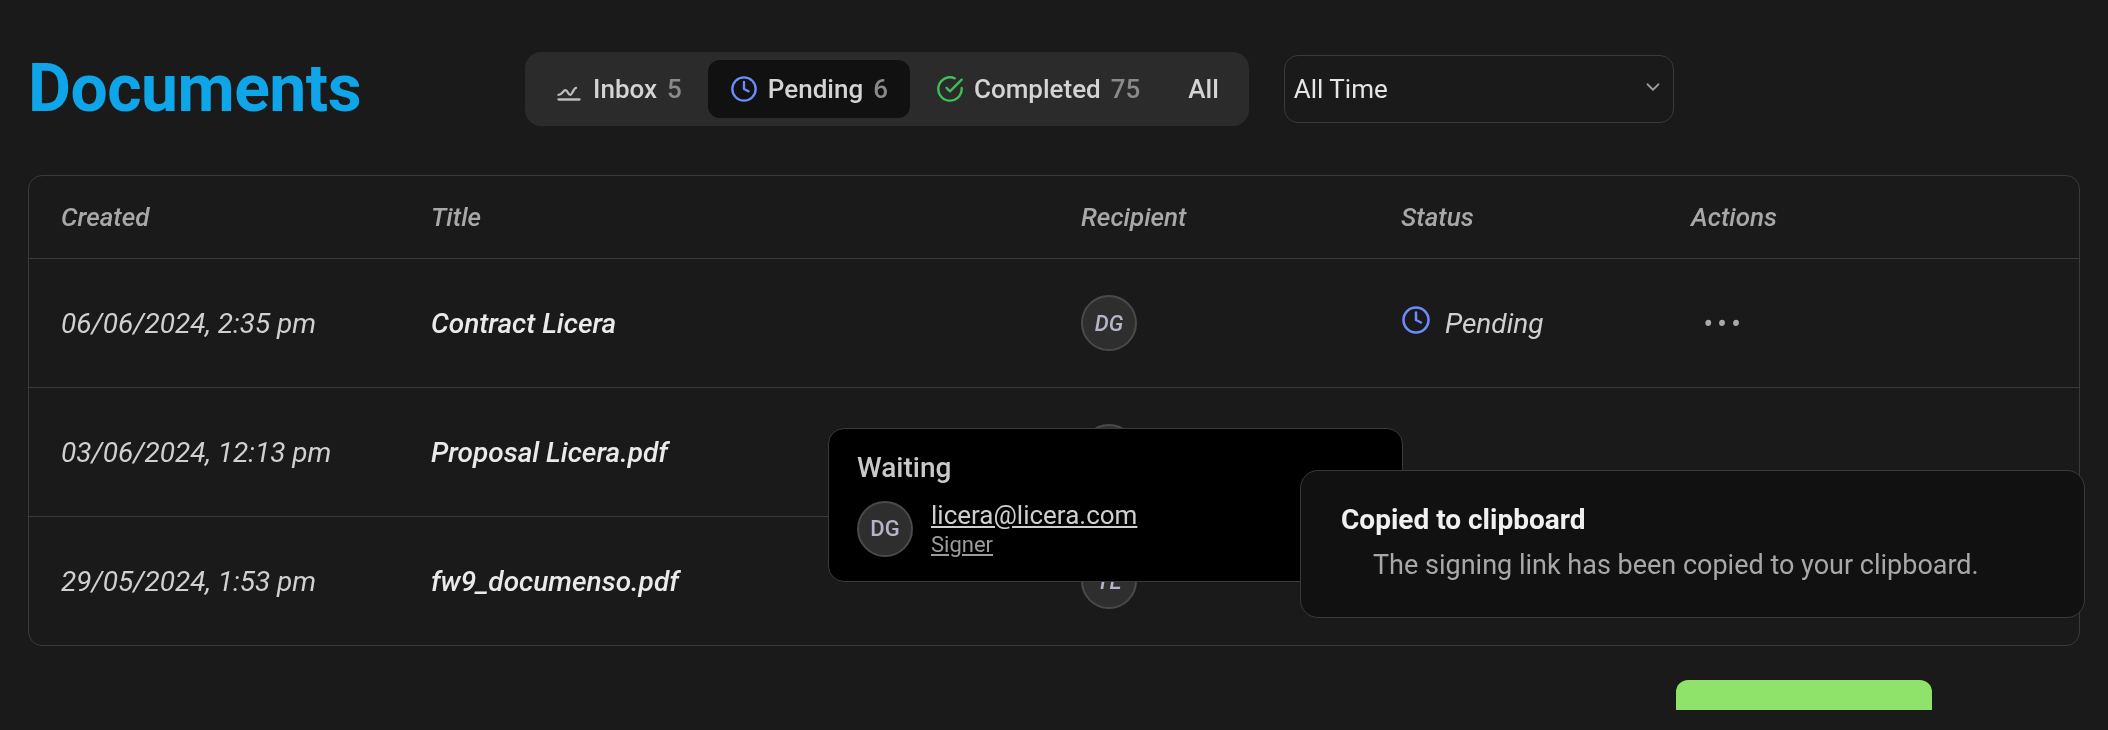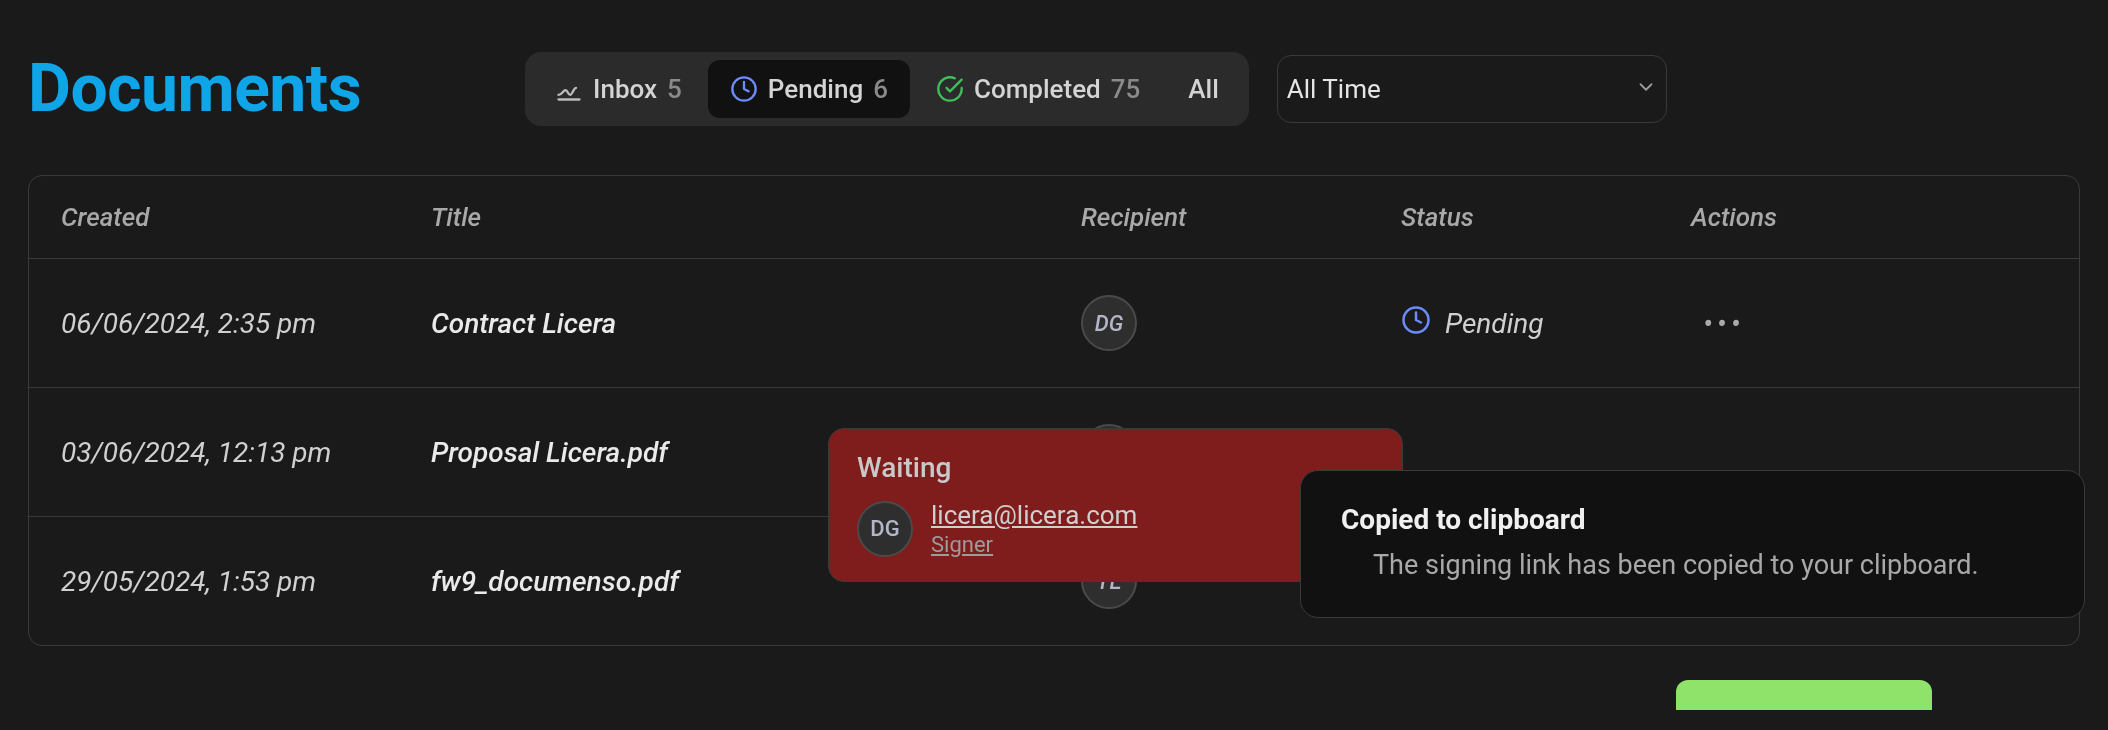--- a/index.html
+++ b/index.html
@@ -25,21 +25,21 @@
     font-size: 66px;
     font-weight: 700;
     color: #0ea5e9;
     letter-spacing: -0.5px;
     flex-shrink: 0;
   }
   .tabs-wrap {
     margin-left: 140px;
     display: flex;
     align-items: center;
-    gap: 28px;
+    gap: 35px;
   }
   .tab-group {
     display: flex;
     align-items: center;
     background: #2b2b2b;
     border-radius: 16px;
     padding: 8px;
     gap: 4px;
   }
   .tab {
@@ -134,21 +134,21 @@
     font-size: 30px;
     letter-spacing: 4px;
     cursor: pointer;
     padding: 4px 12px;
   }
   
   .popover {
     position: absolute;
     top: 428px;
     left: 828px;
-    background: #7f1d1d;
+    background: #000000;
     border: 1px solid #3a3a3a;
     border-radius: 16px;
     padding: 22px 28px 24px 28px;
     width: 575px;
     z-index: 10;
   }
   .popover-title {
     font-size: 28px;
     color: #c9c9c9;
     font-weight: 500;

